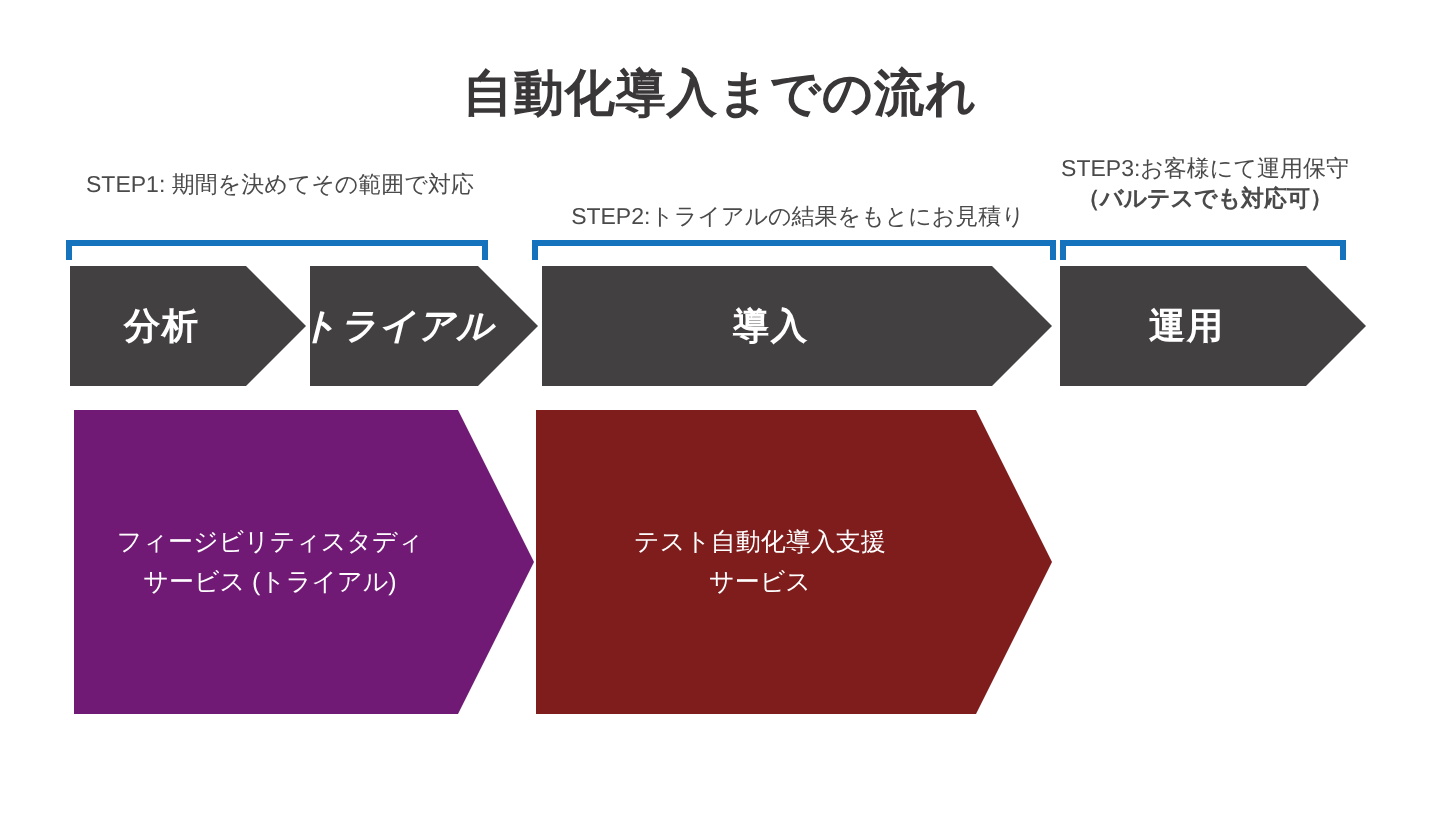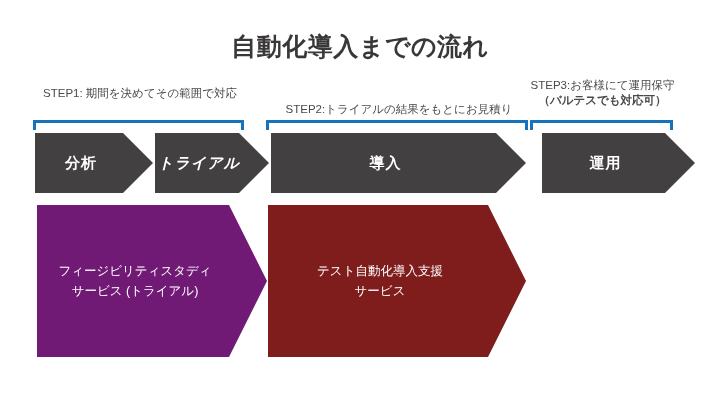--- a/index.html
+++ b/index.html
@@ -65,34 +65,34 @@
   
   .chevron {
     position: absolute;
     top: 133px;
     height: 60px;
     background: #434041;
     display: flex;
     align-items: center;
     justify-content: center;
     color: #ffffff;
-    font-size: 15px;
+    font-size: 18px;
     font-weight: bold;
     letter-spacing: 1px;
     box-sizing: border-box;
     white-space: nowrap;
   }
   .chev-head {
     clip-path: polygon(0 0, calc(100% - 30px) 0, 100% 50%, calc(100% - 30px) 100%, 0 100%);
     padding-right: 26px;
   }
   #chevron-analysis   { left: 35px;  width: 118px; }
   #chevron-trial      { left: 155px; width: 114px; font-style: italic; }
   #chevron-intro      { left: 271px; width: 255px; }
-  #chevron-operation  { left: 542px; width: 153px; }
+  #chevron-operation  { left: 530px; width: 153px; }
 
   
   .service-block {
     position: absolute;
     top: 205px;
     height: 152px;
     display: flex;
     align-items: center;
     justify-content: center;
     text-align: center;

